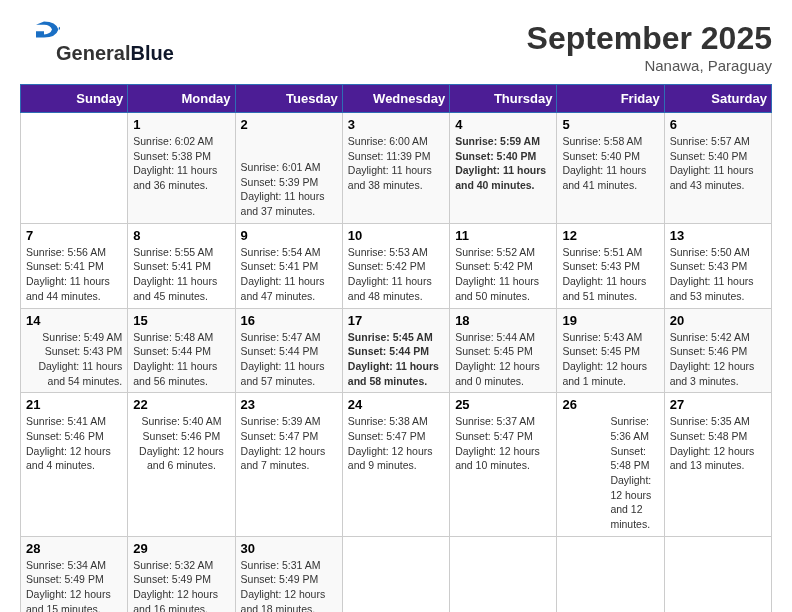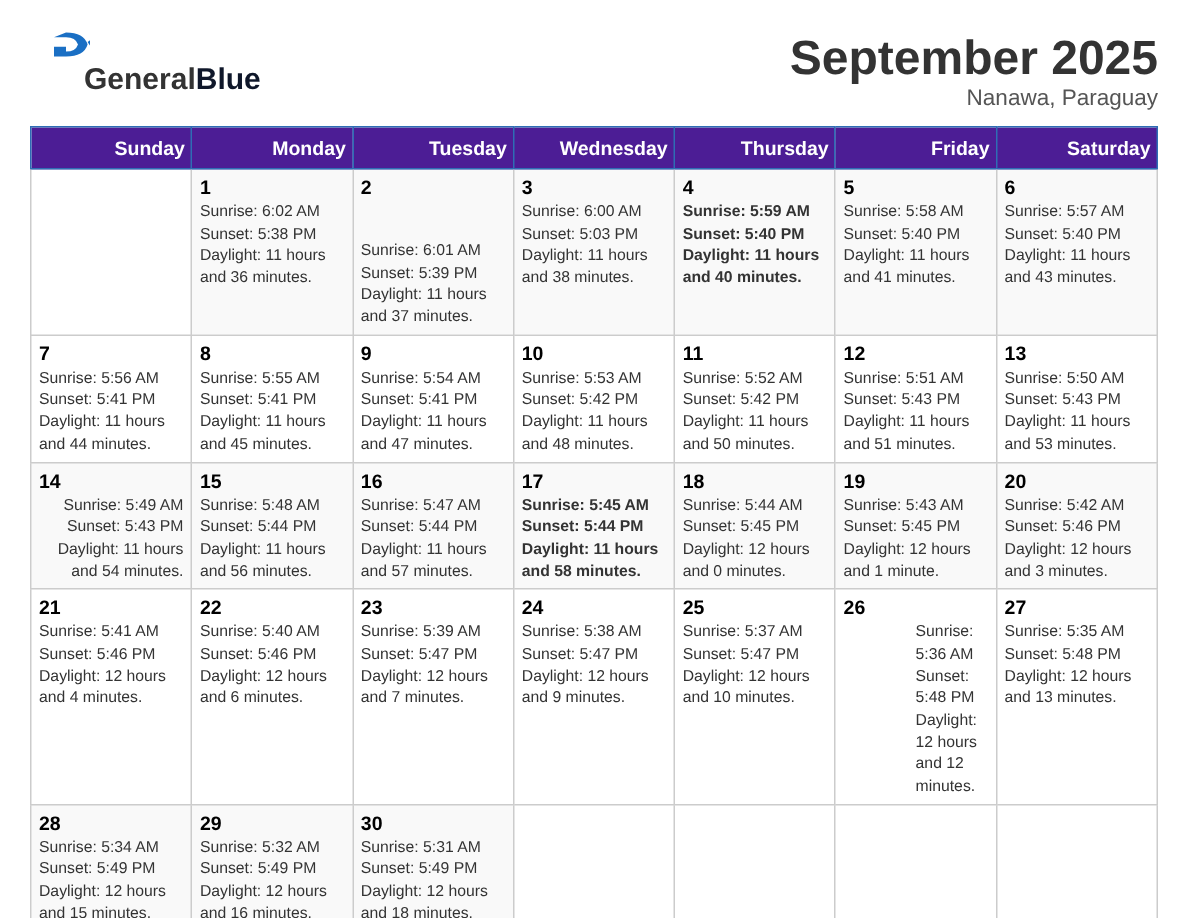--- a/index.html
+++ b/index.html
@@ -119,21 +119,21 @@
         <td>
           <span class="day-number">2</span>
           <div class="day-info" style="white-space: pre-line; margin-top: 28px;">Sunrise: 6:01 AM
 Sunset: 5:39 PM
 Daylight: 11 hours
 and 37 minutes.</div>
         </td>
         <td>
           <span class="day-number">3</span>
           <div class="day-info" style="white-space: pre-line;">Sunrise: 6:00 AM
-Sunset: 5:03 PM
+Sunset: 11:39 PM
 Daylight: 11 hours
 and 38 minutes.</div>
         </td>
         <td>
           <span class="day-number">4</span>
           <div class="day-info" style="white-space: pre-line; font-weight: bold;">Sunrise: 5:59 AM
 Sunset: 5:40 PM
 Daylight: 11 hours
 and 40 minutes.</div>
         </td>
@@ -257,21 +257,21 @@
       <tr>
         <td>
           <span class="day-number">21</span>
           <div class="day-info" style="white-space: pre-line;">Sunrise: 5:41 AM
 Sunset: 5:46 PM
 Daylight: 12 hours
 and 4 minutes.</div>
         </td>
         <td>
           <span class="day-number">22</span>
-          <div class="day-info" style="white-space: pre-line;">Sunrise: 5:40 AM
+          <div class="day-info" style="white-space: pre-line; text-align: center;">Sunrise: 5:40 AM
 Sunset: 5:46 PM
 Daylight: 12 hours
 and 6 minutes.</div>
         </td>
         <td>
           <span class="day-number">23</span>
           <div class="day-info" style="white-space: pre-line;">Sunrise: 5:39 AM
 Sunset: 5:47 PM
 Daylight: 12 hours
 and 7 minutes.</div>

